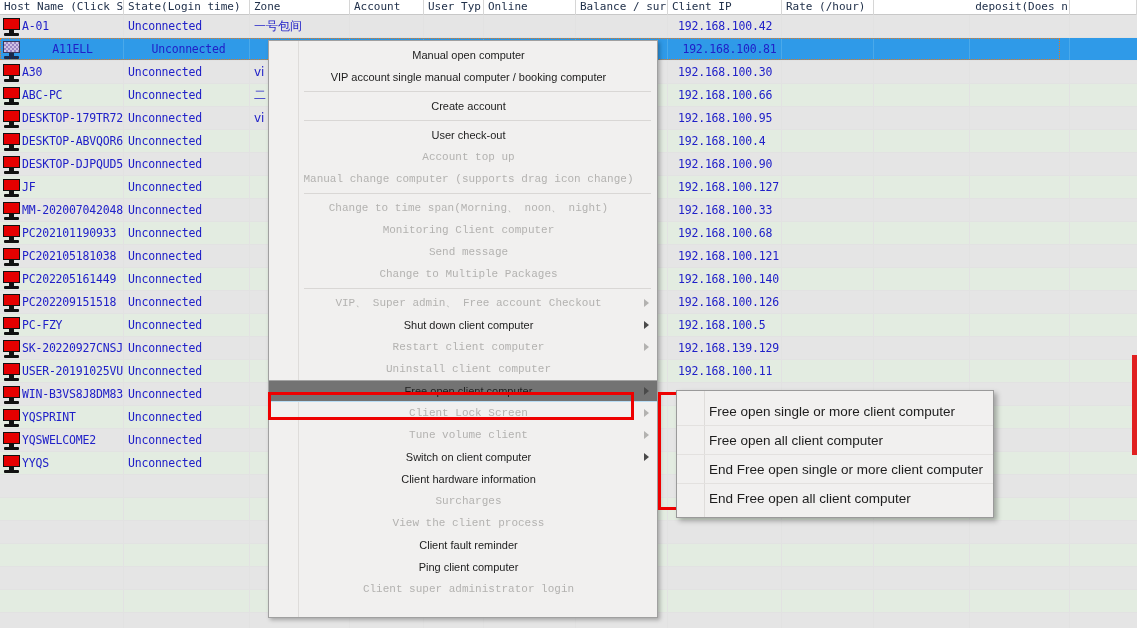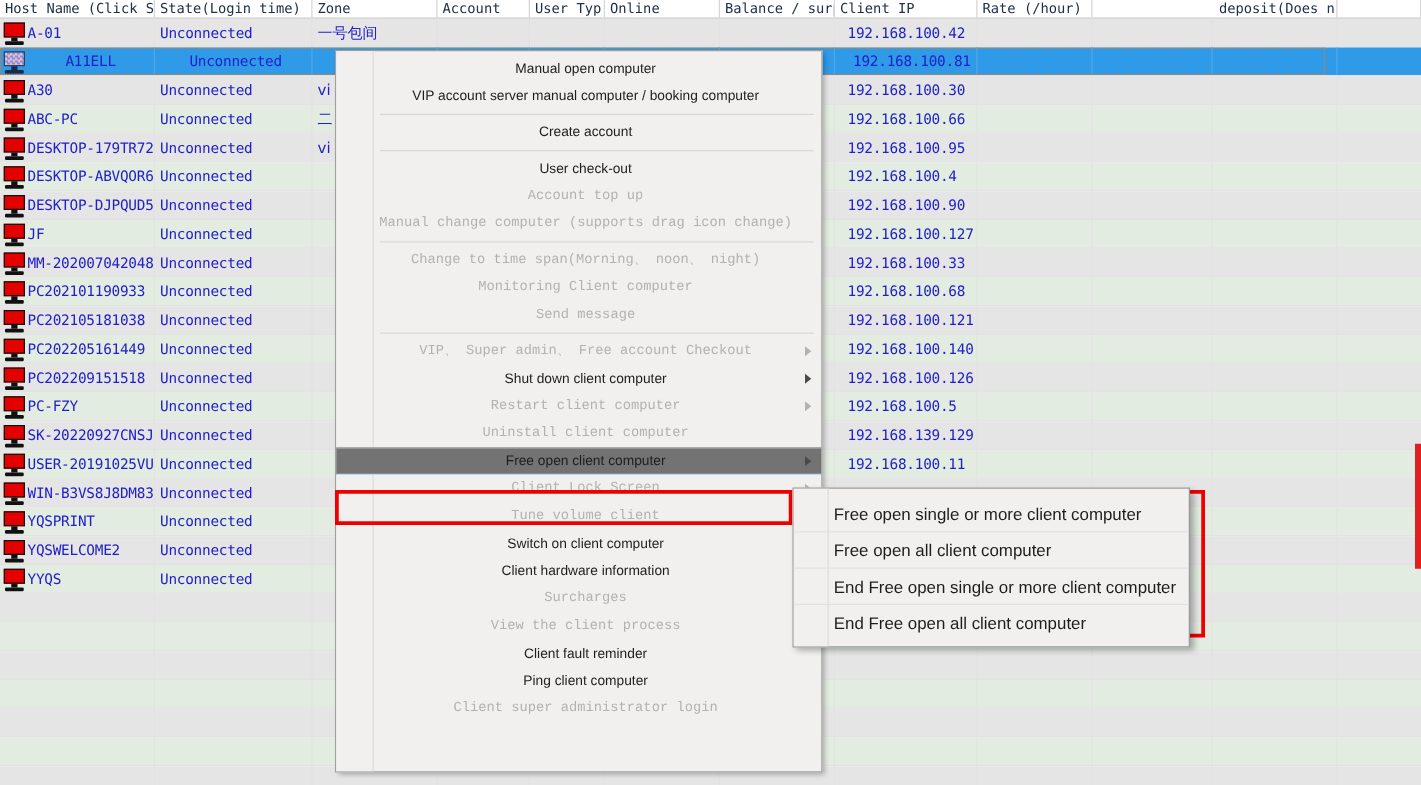--- a/index.html
+++ b/index.html
@@ -146,21 +146,21 @@
     background: #d9d7d5;
   }
   .redbox {
     position: absolute; pointer-events: none;
     border: 3px solid #ee0000;
     z-index: 55;
   }
 
   
   .submenu {
-    position: absolute; left: 634px; top: 390px;
+    position: absolute; left: 676px; top: 390px;
     width: 318px; height: 128px;
     background: #f1f0ef;
     border: 1px solid #9a9a9a;
     box-shadow: 3px 3px 5px rgba(0,0,0,0.30);
     z-index: 60;
   }
   .sub-gutter {
     position: absolute; left: 0; top: 0; width: 28px; height: 100%;
     background: #f1f0ef;
     border-right: 1px solid #dedcda;
@@ -1329,31 +1329,32 @@
       </div>
 
   </div>
 
   <div class="scrollbar-mark"></div>
 
   <div class="ctxmenu">
     <div class="ctx-gutter"></div>
     <div class="ctx-list" id="ctxlist">
         <div class="mi"><span>Manual open computer</span></div>
-        <div class="mi"><span>VIP account server manual computer / booking computer</span></div>
+        <div class="mi"><span>VIP account single manual computer / booking computer</span></div>
         <div class="sep"></div>
         <div class="mi"><span>Create account</span></div>
         <div class="sep"></div>
         <div class="mi"><span>User check-out</span></div>
         <div class="mi disabled"><span>Account top up</span></div>
         <div class="mi disabled"><span>Manual change computer (supports drag icon change)</span></div>
         <div class="sep"></div>
         <div class="mi disabled"><span>Change to time span(Morning、 noon、 night)</span></div>
         <div class="mi disabled"><span>Monitoring Client computer</span></div>
         <div class="mi disabled"><span>Send message</span></div>
+        <div class="mi disabled"><span>Change to Multiple Packages</span></div>
         <div class="sep"></div>
         <div class="mi disabled"><span>VIP、 Super admin、 Free account Checkout</span><span class="arrow"></span></div>
         <div class="mi"><span>Shut down client computer</span><span class="arrow"></span></div>
         <div class="mi disabled"><span>Restart client computer</span><span class="arrow"></span></div>
         <div class="mi disabled"><span>Uninstall client computer</span></div>
         <div class="mi hovered"><span>Free open client computer</span><span class="arrow"></span></div>
         <div class="mi disabled"><span>Client Lock Screen</span><span class="arrow"></span></div>
         <div class="mi disabled"><span>Tune  volume client</span><span class="arrow"></span></div>
         <div class="mi"><span>Switch on client computer</span><span class="arrow"></span></div>
         <div class="mi"><span>Client hardware information</span></div>

